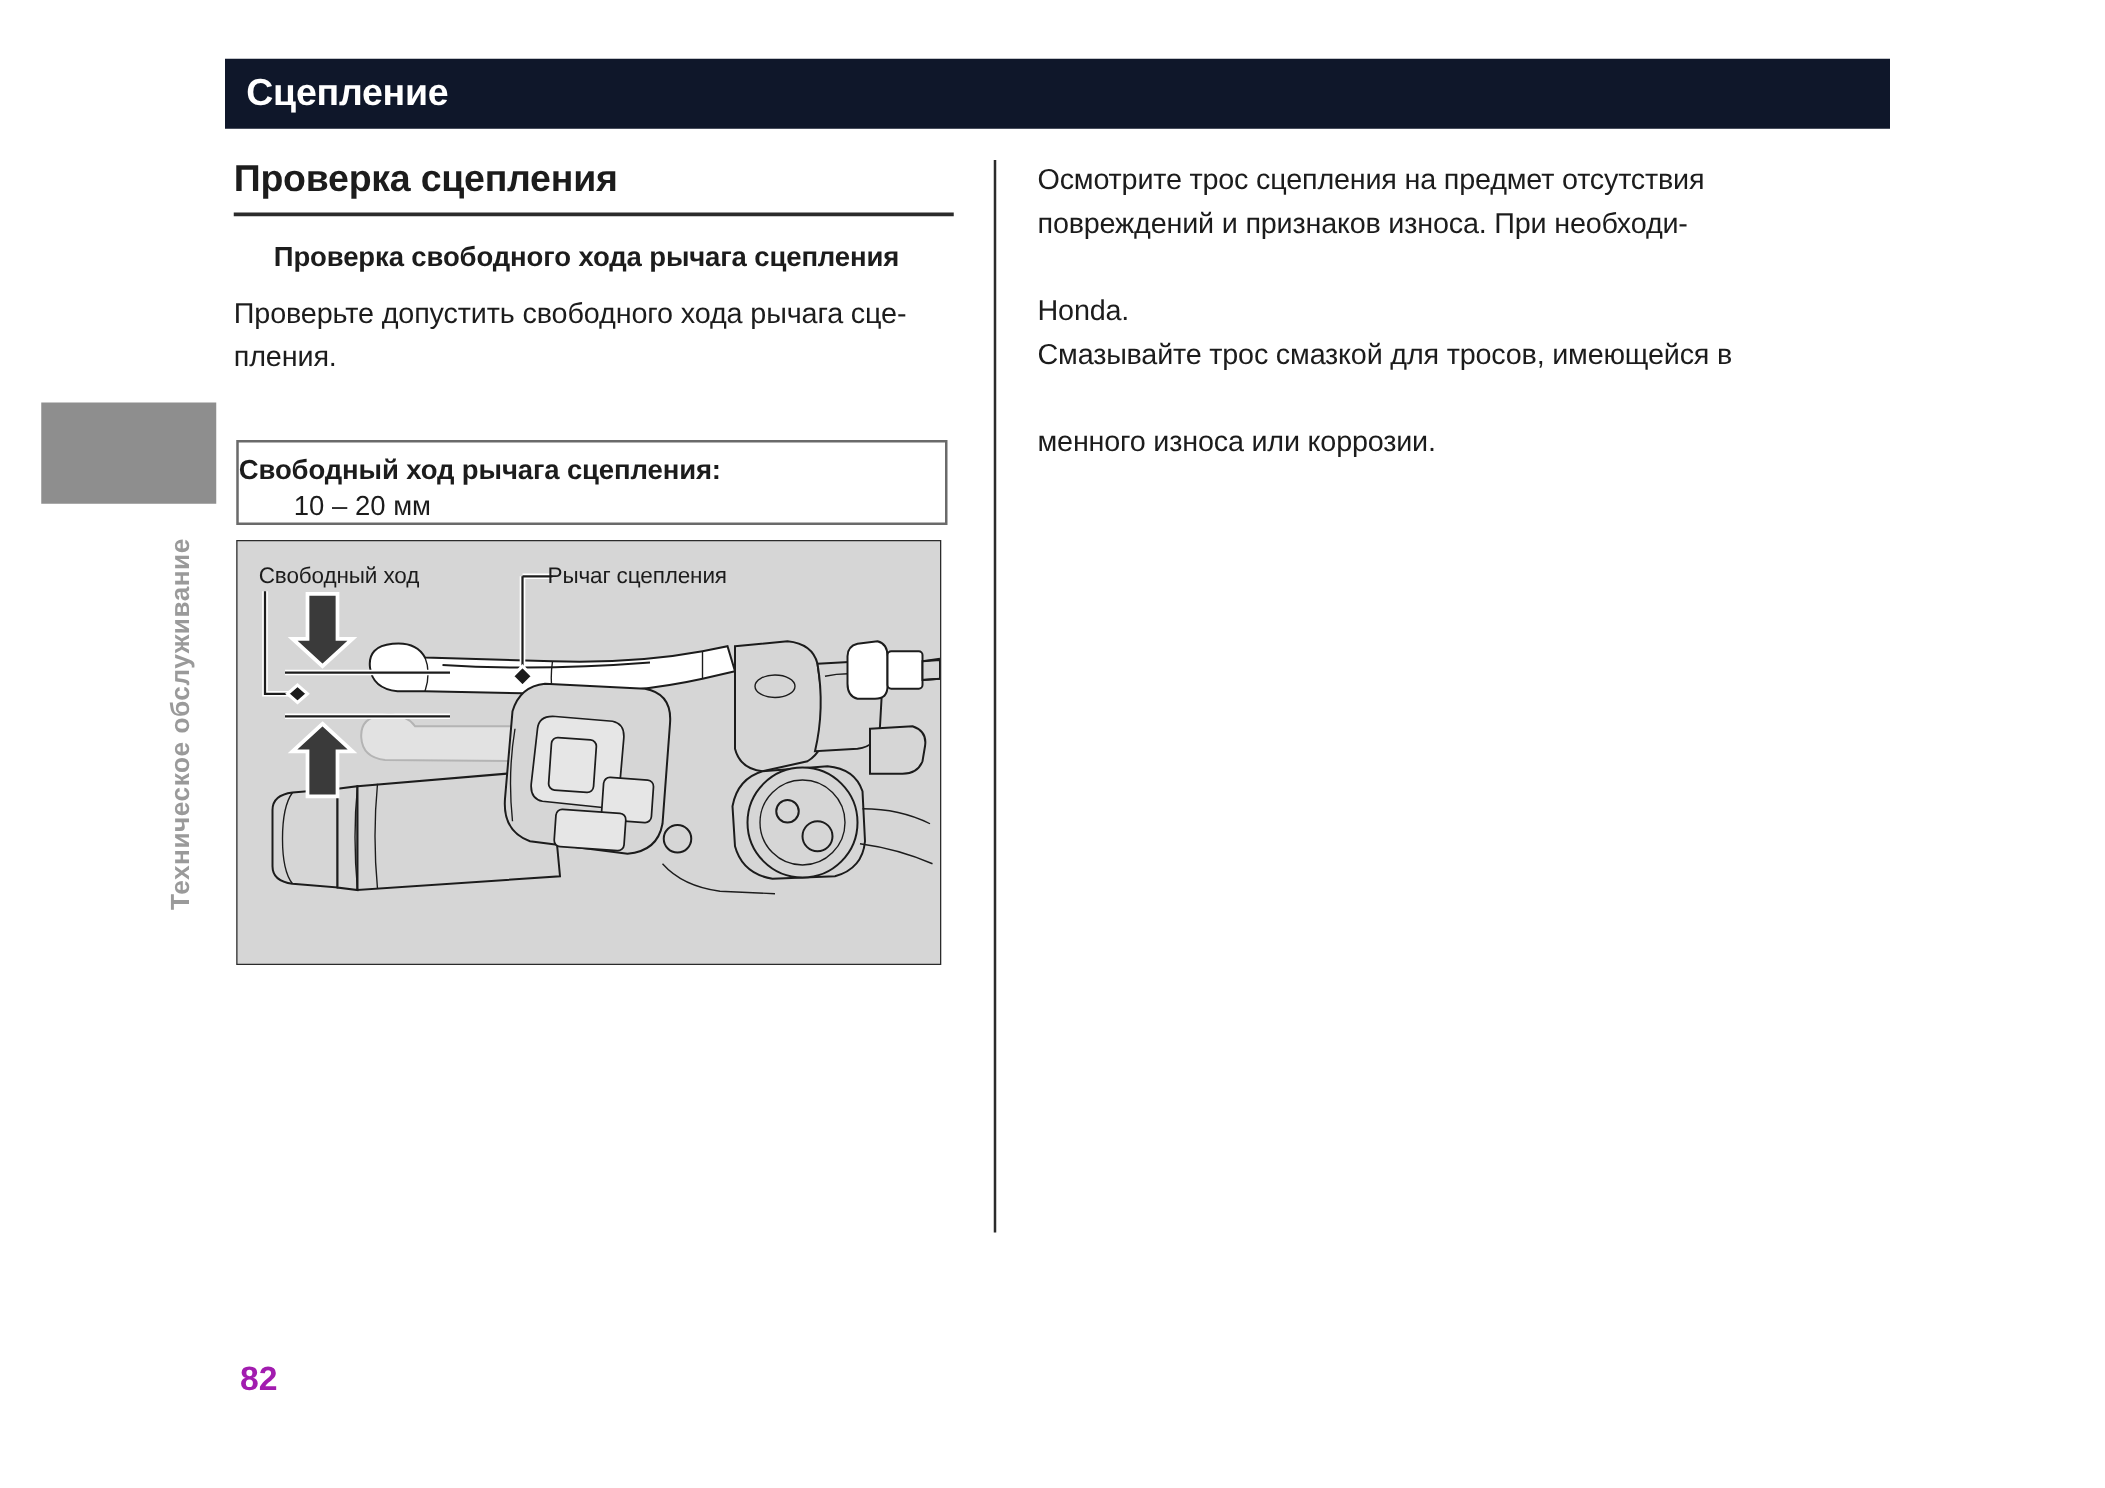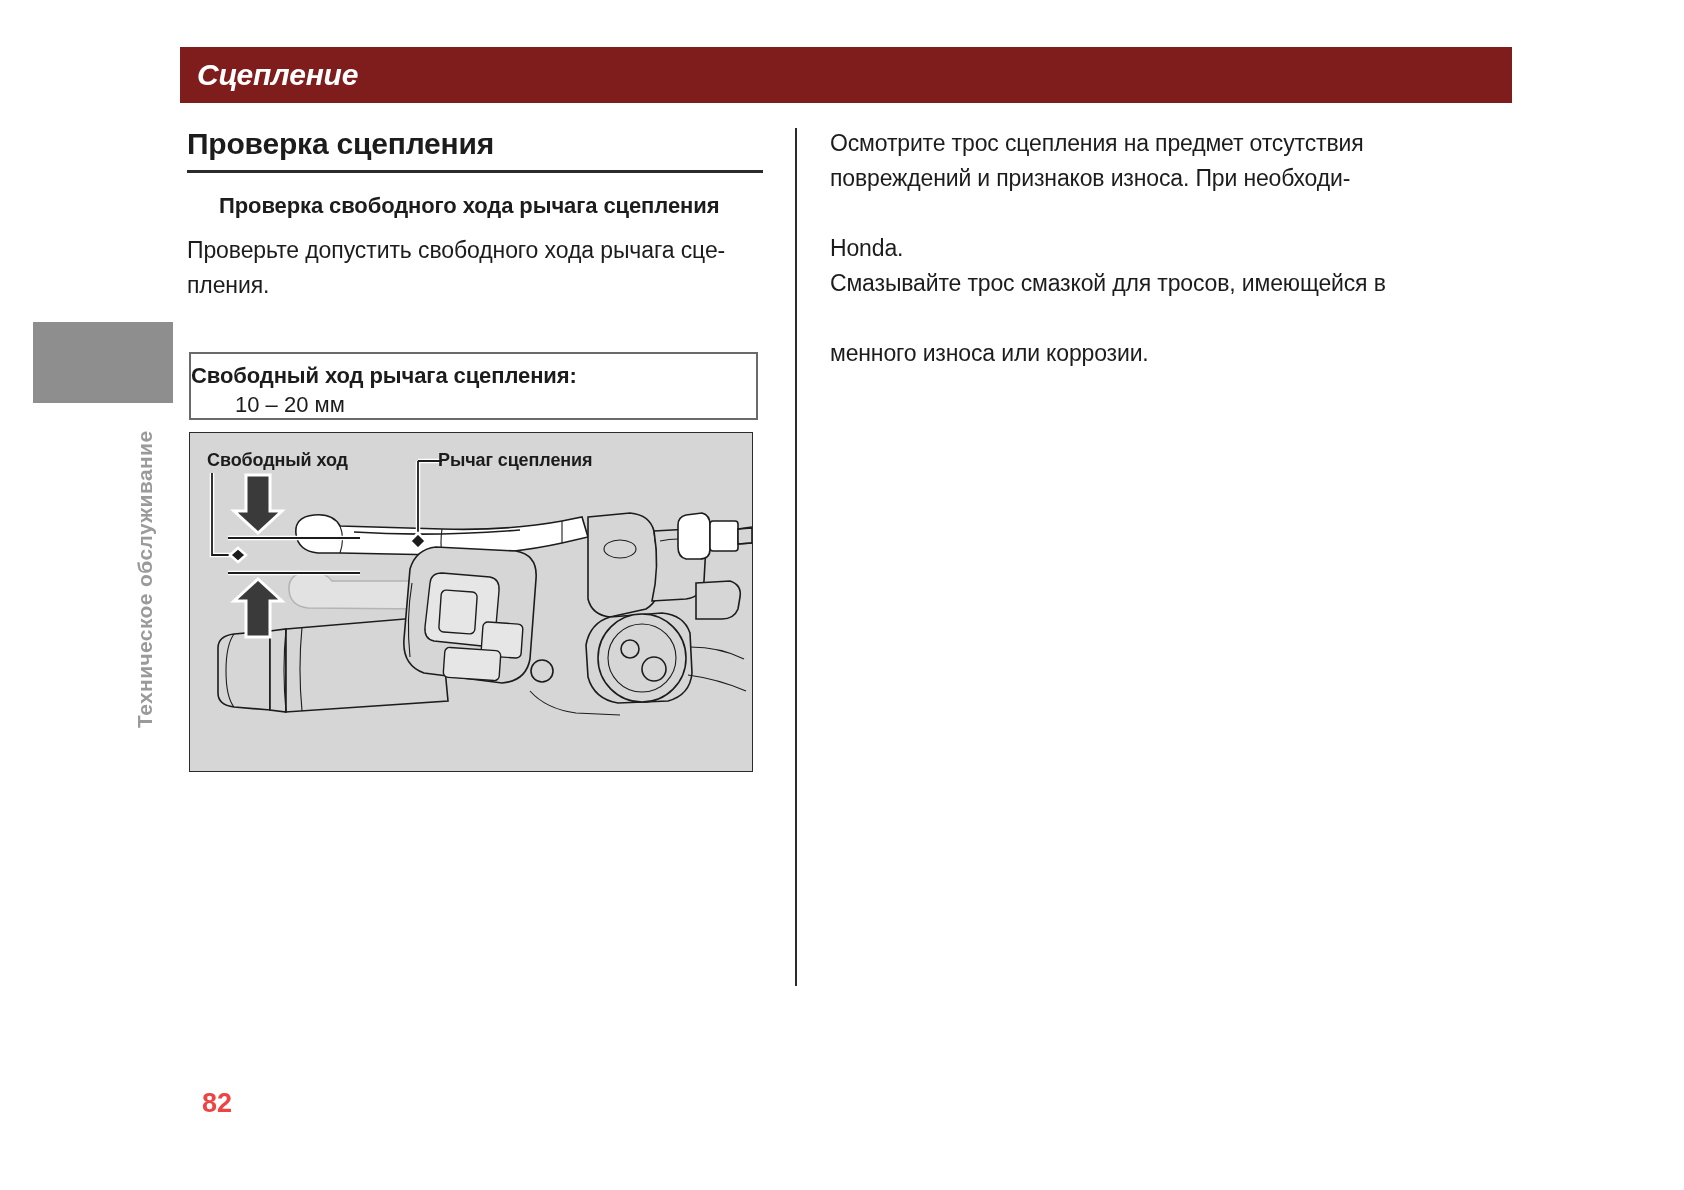--- a/index.html
+++ b/index.html
@@ -16,22 +16,21 @@
     overflow: hidden;
   }
 
   
   .header-bar {
     position: absolute;
     left: 180px;
     top: 47px;
     width: 1332px;
     height: 56px;
-    background: #7f1d1d;
-    font-style: italic;
+    background: #0f172a;
   }
   .header-bar-title {
     position: absolute;
     left: 17px;
     top: 50%;
     transform: translateY(-50%);
     color: #ffffff;
     font-size: 30px;
     font-weight: bold;
     letter-spacing: -0.2px;
@@ -149,21 +148,21 @@
     height: 340px;
     background: #d6d6d6;
     border: 1px solid #2b2b2b;
     box-sizing: border-box;
     overflow: hidden;
   }
   .figure-box svg { display: block; }
   .fig-label {
     position: absolute;
     font-size: 18px;
-    font-weight: bold;
+    font-weight: normal;
     color: #1c1c1c;
     white-space: nowrap;
     letter-spacing: -0.1px;
   }
   .fig-label-freeplay { left: 17px; top: 17px; }
   .fig-label-lever { left: 248px; top: 17px; }
 
   
   .right-col {
     position: absolute;
@@ -174,25 +173,25 @@
   .right-col p {
     margin: 0;
     font-size: 23px;
     line-height: 35px;
     letter-spacing: -0.15px;
   }
 
   
   .page-number {
     position: absolute;
-    left: 202px;
+    left: 192px;
     top: 1088px;
     font-size: 27px;
     font-weight: bold;
-    color: #ef4444;
+    color: #a21caf;
   }
 </style>
 </head>
 <body>
 
 <div class="header-bar">
   <div class="header-bar-title">Сцепление</div>
 </div>
 
 <div class="thumb-tab"></div>

